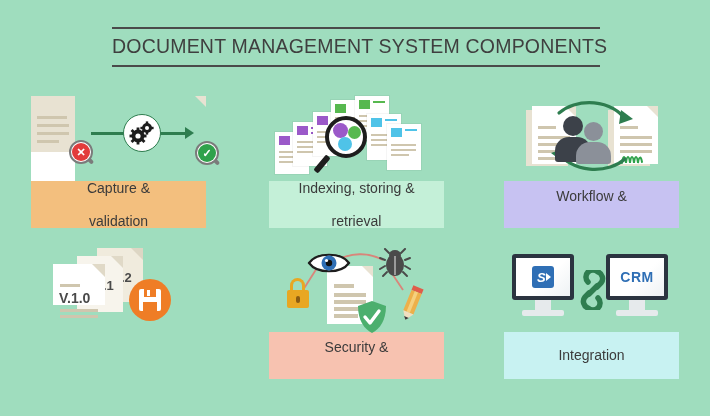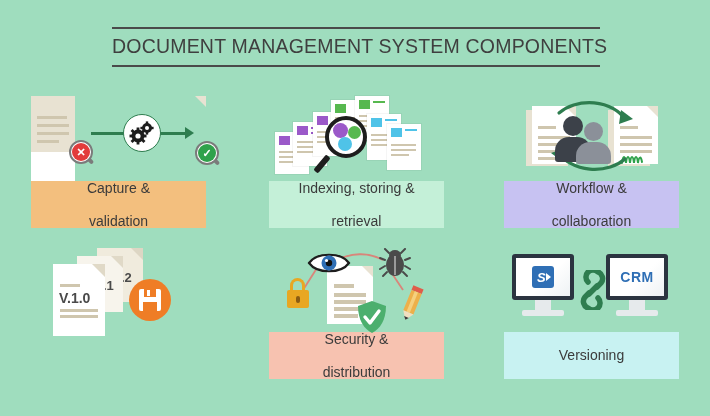--- a/index.html
+++ b/index.html
@@ -444,21 +444,21 @@
 
   <div class="icon-area col1 icon-r2">
     <div class="ver-doc" style="left:66px;top:2px;width:46px;height:54px;background:#f0ebdd;">
       <div class="cap-corner" style="border-left:12px solid transparent;border-top:12px solid #ddd6c4;"></div>
       <div class="ver-label" style="left:24px;top:22px;font-size:13px;">.2</div>
     </div>
     <div class="ver-doc" style="left:46px;top:10px;width:46px;height:56px;background:#f7f4ec;">
       <div class="cap-corner" style="border-left:12px solid transparent;border-top:12px solid #e0d9c7;"></div>
       <div class="ver-label" style="left:26px;top:22px;font-size:13px;">.1</div>
     </div>
-    <div class="ver-doc" style="left:22px;top:18px;width:52px;height:72px;background:#ffffff;">
+    <div class="ver-doc" style="left:22px;top:18px;width:52px;height:41px;background:#ffffff;">
       <div class="cap-corner" style="border-left:13px solid transparent;border-top:13px solid #e0d9c7;"></div>
       <div class="ln" style="left:7px;top:20px;width:20px;"></div>
       <div class="ver-label" style="left:6px;top:26px;font-size:14px;font-weight:700;">V.1.0</div>
       <div class="ln" style="left:7px;top:45px;width:38px;"></div>
       <div class="ln" style="left:7px;top:51px;width:38px;"></div>
     </div>
     <div class="save-circle">
       <div class="floppy">
         <div class="floppy-top">
             <div class="floppy-slot"></div>
@@ -579,31 +579,29 @@
   <div class="label-box col2 row1" style="background:#c4f0d8;">
     <span>
       <span>Indexing, storing &amp;</span><br>
       <span>retrieval</span>
     </span>
   </div>
 
   <div class="label-box col3 row1" style="background:#c7c2f2;">
     <span>
       <span>Workflow &amp;</span><br>
-      <span>collaboration</span>
     </span>
   </div>
 
 
   <div class="label-box col2 row2" style="background:#f7c2b0;">
     <span>
       <span>Security &amp;</span><br>
-      <span>distribution</span>
     </span>
   </div>
 
   <div class="label-box col3 row2" style="background:#c8f2f2;">
     <span>
-      <span>Versioning</span>
+      <span>Integration</span>
     </span>
   </div>
 
 </div>
 
 </body></html>

